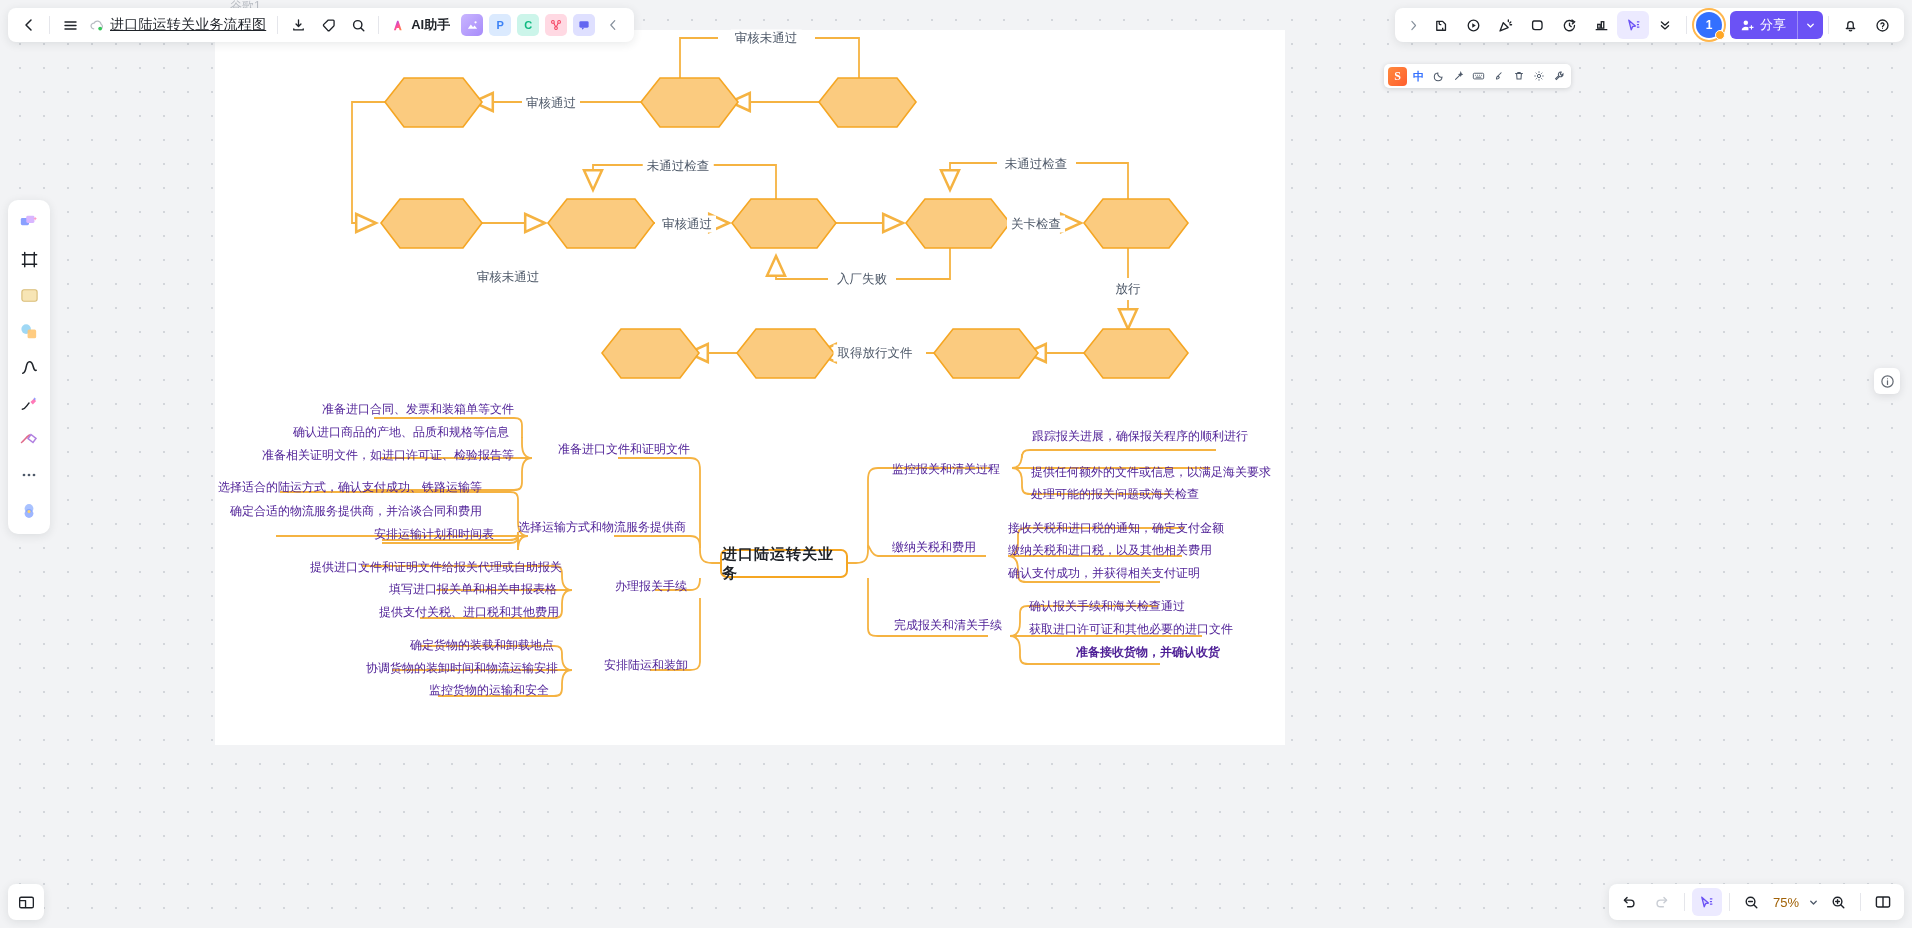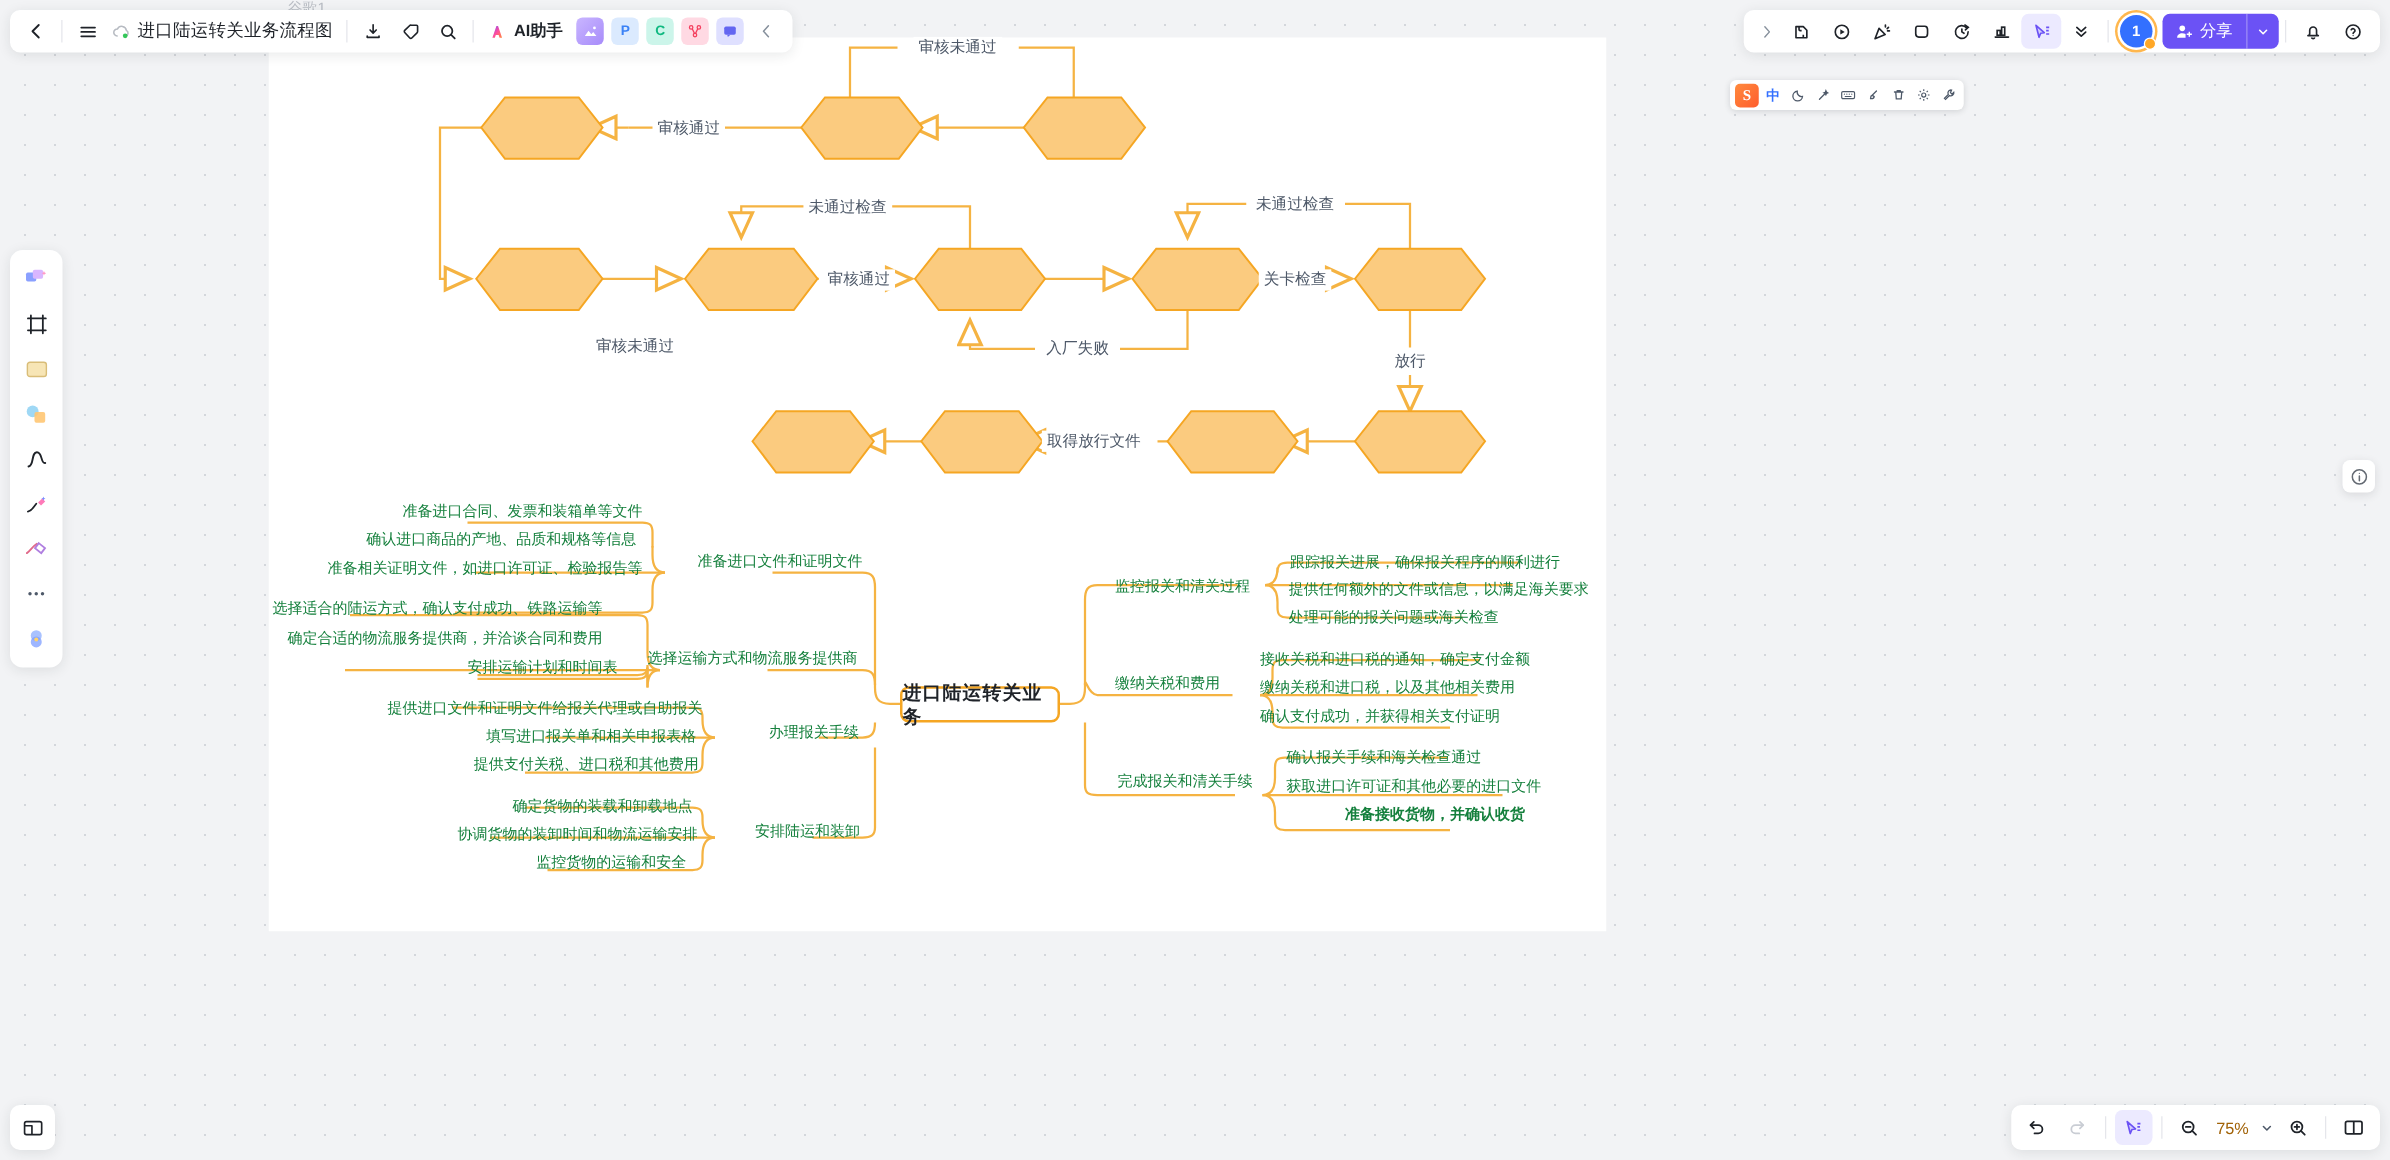--- a/index.html
+++ b/index.html
@@ -41,21 +41,21 @@
   }
   .tb-btn {
     width: 30px; height: 28px;
     display: flex; align-items: center; justify-content: center;
     border-radius: 6px; cursor: pointer;
     color: #1f2329;
   }
   .tb-sep { width: 1px; height: 18px; background: #e5e6eb; margin: 0 5px; }
   .doc-title {
     font-size: 14px; color: #1f2329; white-space: nowrap;
-    padding: 0 6px 0 2px; cursor: text; letter-spacing: .2px;
+    padding: 0 6px 0 2px; cursor: text; letter-spacing: .2px; text-decoration: underline;
   }
   .cloud-ic { margin-left: 4px; margin-right: 2px; display:flex; }
   .ai-btn {
     display:flex; align-items:center; gap:4px;
     padding: 0 8px 0 4px; height: 26px; border-radius:6px; cursor:pointer;
     font-size: 13px; font-weight: 700; color:#1f2329;
   }
   .app-ic {
     width: 22px; height: 22px; border-radius: 5px; margin: 0 3px;
     display:flex; align-items:center; justify-content:center;
@@ -185,21 +185,21 @@
     font-size:14px; color:#1f2329; letter-spacing:.5px;
     pointer-events:none;
   }
   .edge-label{
     position:absolute; font-size:12.5px; color:#4e5969;
     background:#fff; padding:0 4px; white-space:nowrap;
     transform: translate(-50%,-50%);
     text-align: right;
   }
   .mm-label{
-    position:absolute; font-size:12px; color:#15803d; white-space:nowrap;
+    position:absolute; font-size:12px; color:#4c1d95; white-space:nowrap;
     transform: translate(0,-50%);
   }
   .mm-label.r{ transform: translate(-100%,-50%); }
 
   .center-node{
     position:absolute;
     border:2px solid #f5a623; border-radius:7px;
     background:#fff;
     display:flex;align-items:center;justify-content:center;
     font-size:15px; font-weight:700; color:#1f2329; letter-spacing:1px;
@@ -382,21 +382,21 @@
   <div class="mm-label r" style="left:559px;top:612px;">提供支付关税、进口税和其他费用</div>
 
   <div class="mm-label r" style="left:554px;top:645px;">确定货物的装载和卸载地点</div>
   <div class="mm-label r" style="left:558px;top:668px;">协调货物的装卸时间和物流运输安排</div>
   <div class="mm-label r" style="left:549px;top:690px;">监控货物的运输和安全</div>
 
   <div class="mm-label" style="left:892px;top:469px;">监控报关和清关过程</div>
   <div class="mm-label" style="left:892px;top:547px;">缴纳关税和费用</div>
   <div class="mm-label" style="left:894px;top:625px;">完成报关和清关手续</div>
 
-  <div class="mm-label" style="left:1032px;top:450px;">跟踪报关进展，确保报关程序的顺利进行</div>
+  <div class="mm-label" style="left:1032px;top:436px;">跟踪报关进展，确保报关程序的顺利进行</div>
   <div class="mm-label" style="left:1031px;top:472px;">提供任何额外的文件或信息，以满足海关要求</div>
   <div class="mm-label" style="left:1031px;top:494px;">处理可能的报关问题或海关检查</div>
 
   <div class="mm-label" style="left:1008px;top:528px;">接收关税和进口税的通知，确定支付金额</div>
   <div class="mm-label" style="left:1008px;top:550px;">缴纳关税和进口税，以及其他相关费用</div>
   <div class="mm-label" style="left:1008px;top:573px;">确认支付成功，并获得相关支付证明</div>
 
   <div class="mm-label" style="left:1029px;top:606px;text-align:right;">确认报关手续和海关检查通过</div>
   <div class="mm-label" style="left:1029px;top:629px;">获取进口许可证和其他必要的进口文件</div>
   <div class="mm-label" style="left:1076px;top:652px;font-weight:bold;">准备接收货物，并确认收货</div>

